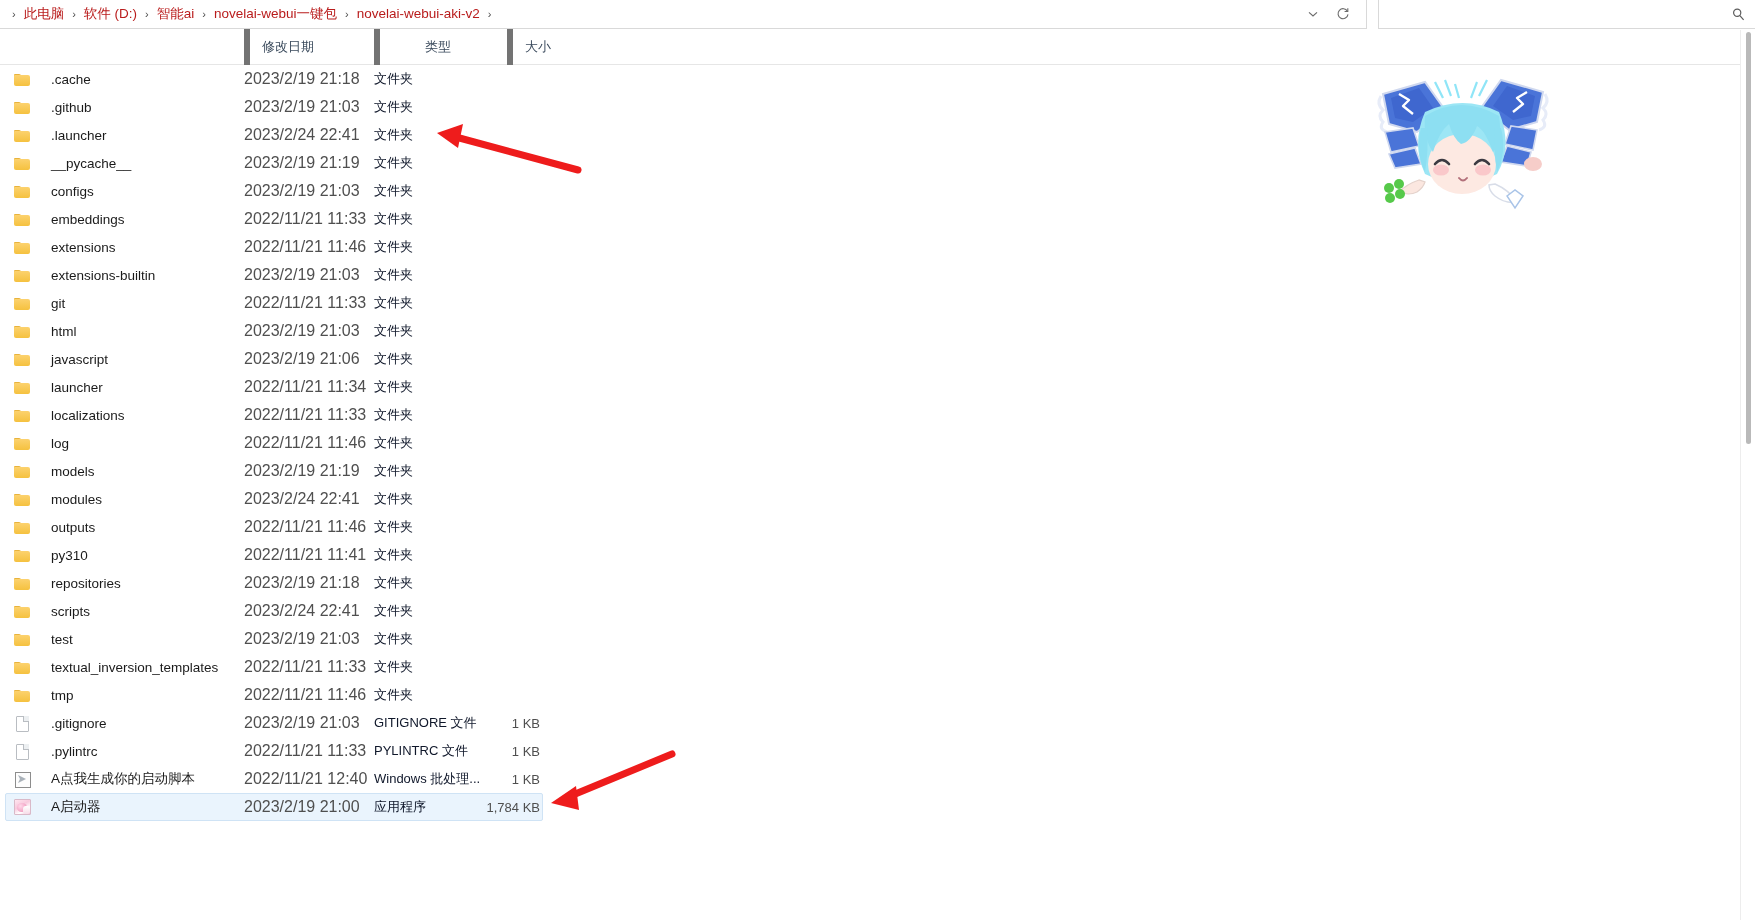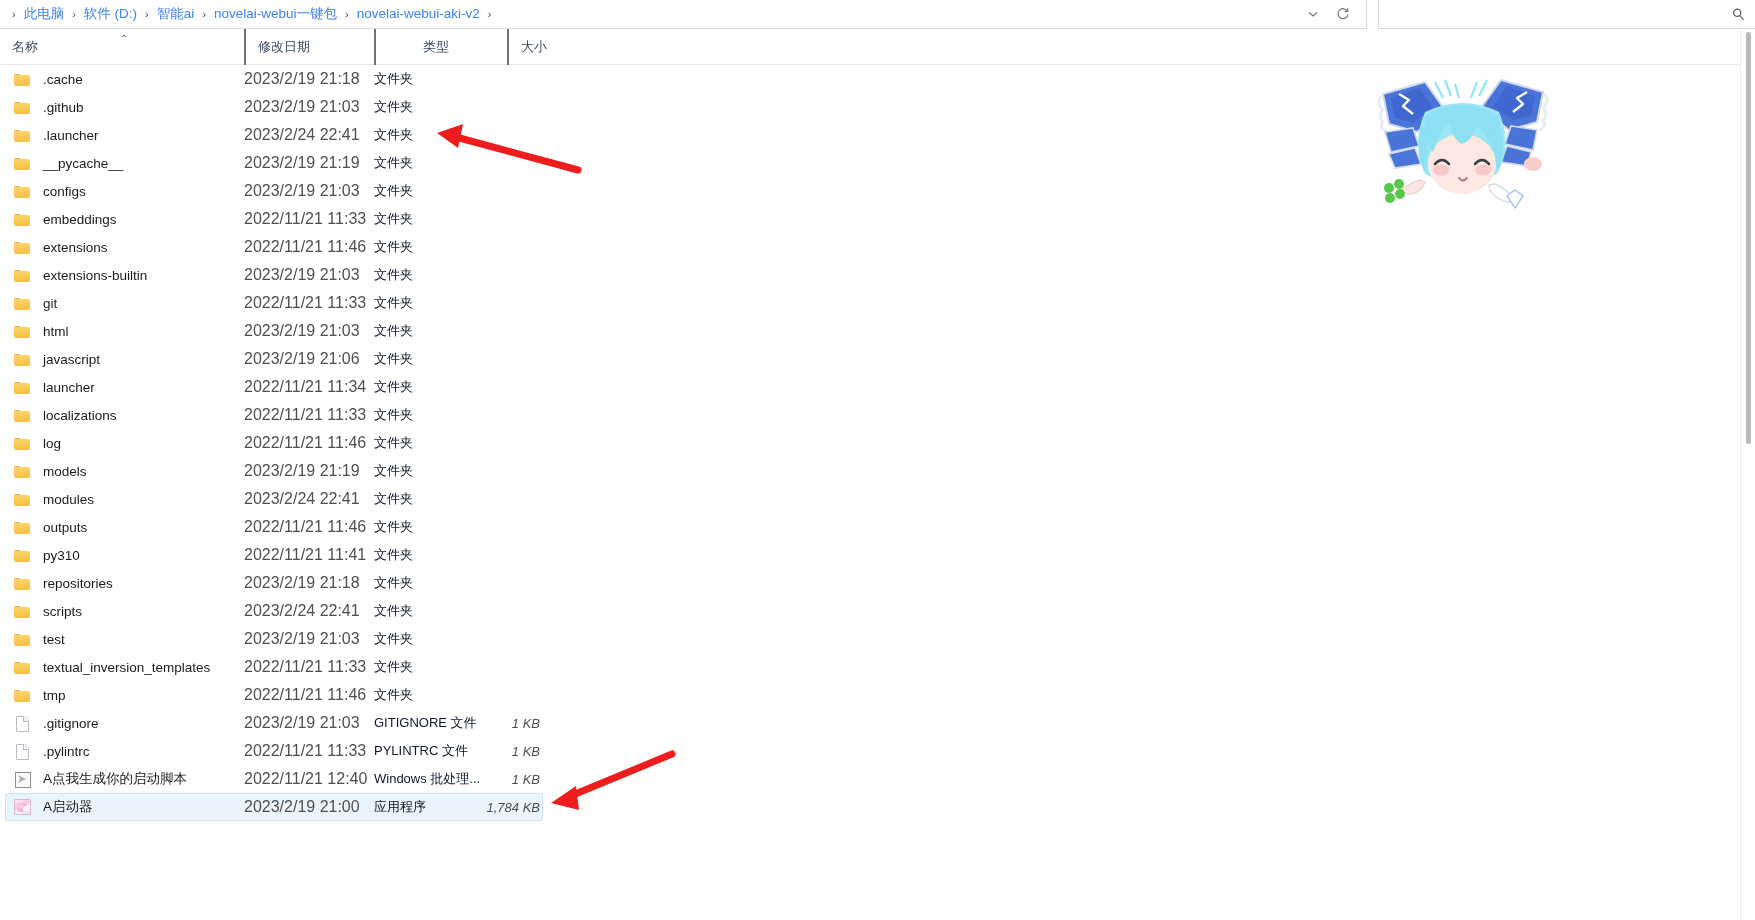--- a/index.html
+++ b/index.html
@@ -19,21 +19,21 @@
     background: #ffffff;
     display: flex; align-items: center;
     padding-left: 6px;
   }
   .crumbs { display: flex; align-items: center; flex: 1; min-width: 0; }
   .crumb-sep {
     color: #4a4a4a; font-size: 11px; padding: 0 6px;
     line-height: 1; user-select: none;
   }
   .crumb {
-    font-size: 13.5px; color: #3b82f6; white-space: nowrap;
+    font-size: 13.5px; color: #b91c1c; white-space: nowrap;
     padding: 2px 2px; line-height: 18px;
   }
   .addr-btn {
     width: 30px; height: 27px;
     display: flex; align-items: center; justify-content: center;
     color: #5a5a5a;
   }
   .addr-btn svg { display: block; }
 
   .searchbox {
@@ -61,60 +61,59 @@
     position: absolute; top: 29px; left: 0;
     width: 1755px; height: 36px;
     border-bottom: 1px solid #e6e6e6;
     background: #ffffff;
   }
   .colh {
     position: absolute; top: 0; height: 36px;
     display: flex; align-items: center;
     font-size: 13px; color: #3a4a5c;
     padding-left: 12px;
-    border-left: 2px solid #737373;
+    border-left: 6px solid #737373;
   }
   .colh.first { border-left: none; }
   .colh .sortcaret {
     position: absolute; left: 120px; top: 5px;
     font-size: 10px; color: #5d6b7a; line-height: 10px;
   }
 
   
   .filelist {
     position: absolute; top: 65px; left: 0;
     width: 1745px; height: 855px;
   }
   .row {
     position: relative;
     height: 28px;
     display: flex; align-items: center;
     width: 1745px;
   }
   .row .cell-name {
     position: absolute; left: 0; width: 240px;
-    display: flex; align-items: center; gap: 12px;
+    display: flex; align-items: center; gap: 20px;
     padding-left: 14px;
     font-size: 13.5px; color: #1a1a1a;
     white-space: nowrap;
   }
   .row .cell-date {
     position: absolute; left: 244px; width: 130px;
     font-size: 16px; color: #4f4f4f;
   }
   .row .cell-type {
     position: absolute; left: 374px; width: 110px;
     font-size: 13px; color: #0f172a;
     white-space: nowrap; overflow: hidden;
   }
   .row .cell-size {
     position: absolute; left: 460px; width: 80px;
     font-size: 13px; color: #4f4f4f;
     text-align: right;
-    font-style: italic;
   }
   .row.selected .selbg {
     position: absolute; left: 5px; top: 0;
     width: 538px; height: 28px;
     background: #eaf4fd;
     border: 1px solid #cfe3f5;
     border-radius: 2px;
   }
   .row.selected .cell-name,
   .row.selected .cell-date,
@@ -243,24 +242,20 @@
   <input class="search-input" placeholder="" style="">
   <div class="search-icon">
     <svg width="15" height="15" viewBox="0 0 15 15">
       <circle cx="6.2" cy="5.8" r="3.6" fill="none" stroke="#5b5b5b" stroke-width="1.2"></circle>
       <line x1="8.9" y1="8.6" x2="12.6" y2="12.8" stroke="#5b5b5b" stroke-width="1.2"></line>
     </svg>
   </div>
 </div>
 
 <div class="colheaders">
-  <div class="colh first" style="left:0; width:244px;">
-    <span>名称</span>
-    <span class="sortcaret">⌃</span>
-  </div>
   <div class="colh" style="left:244px; width:130px;">
     <span>修改日期</span>
   </div>
   <div class="colh" style="left:374px; width:110px;justify-content:center;">
     <span>类型</span>
   </div>
   <div class="colh" style="left:507px; width:60px;">
     <span>大小</span>
   </div>
 </div>

